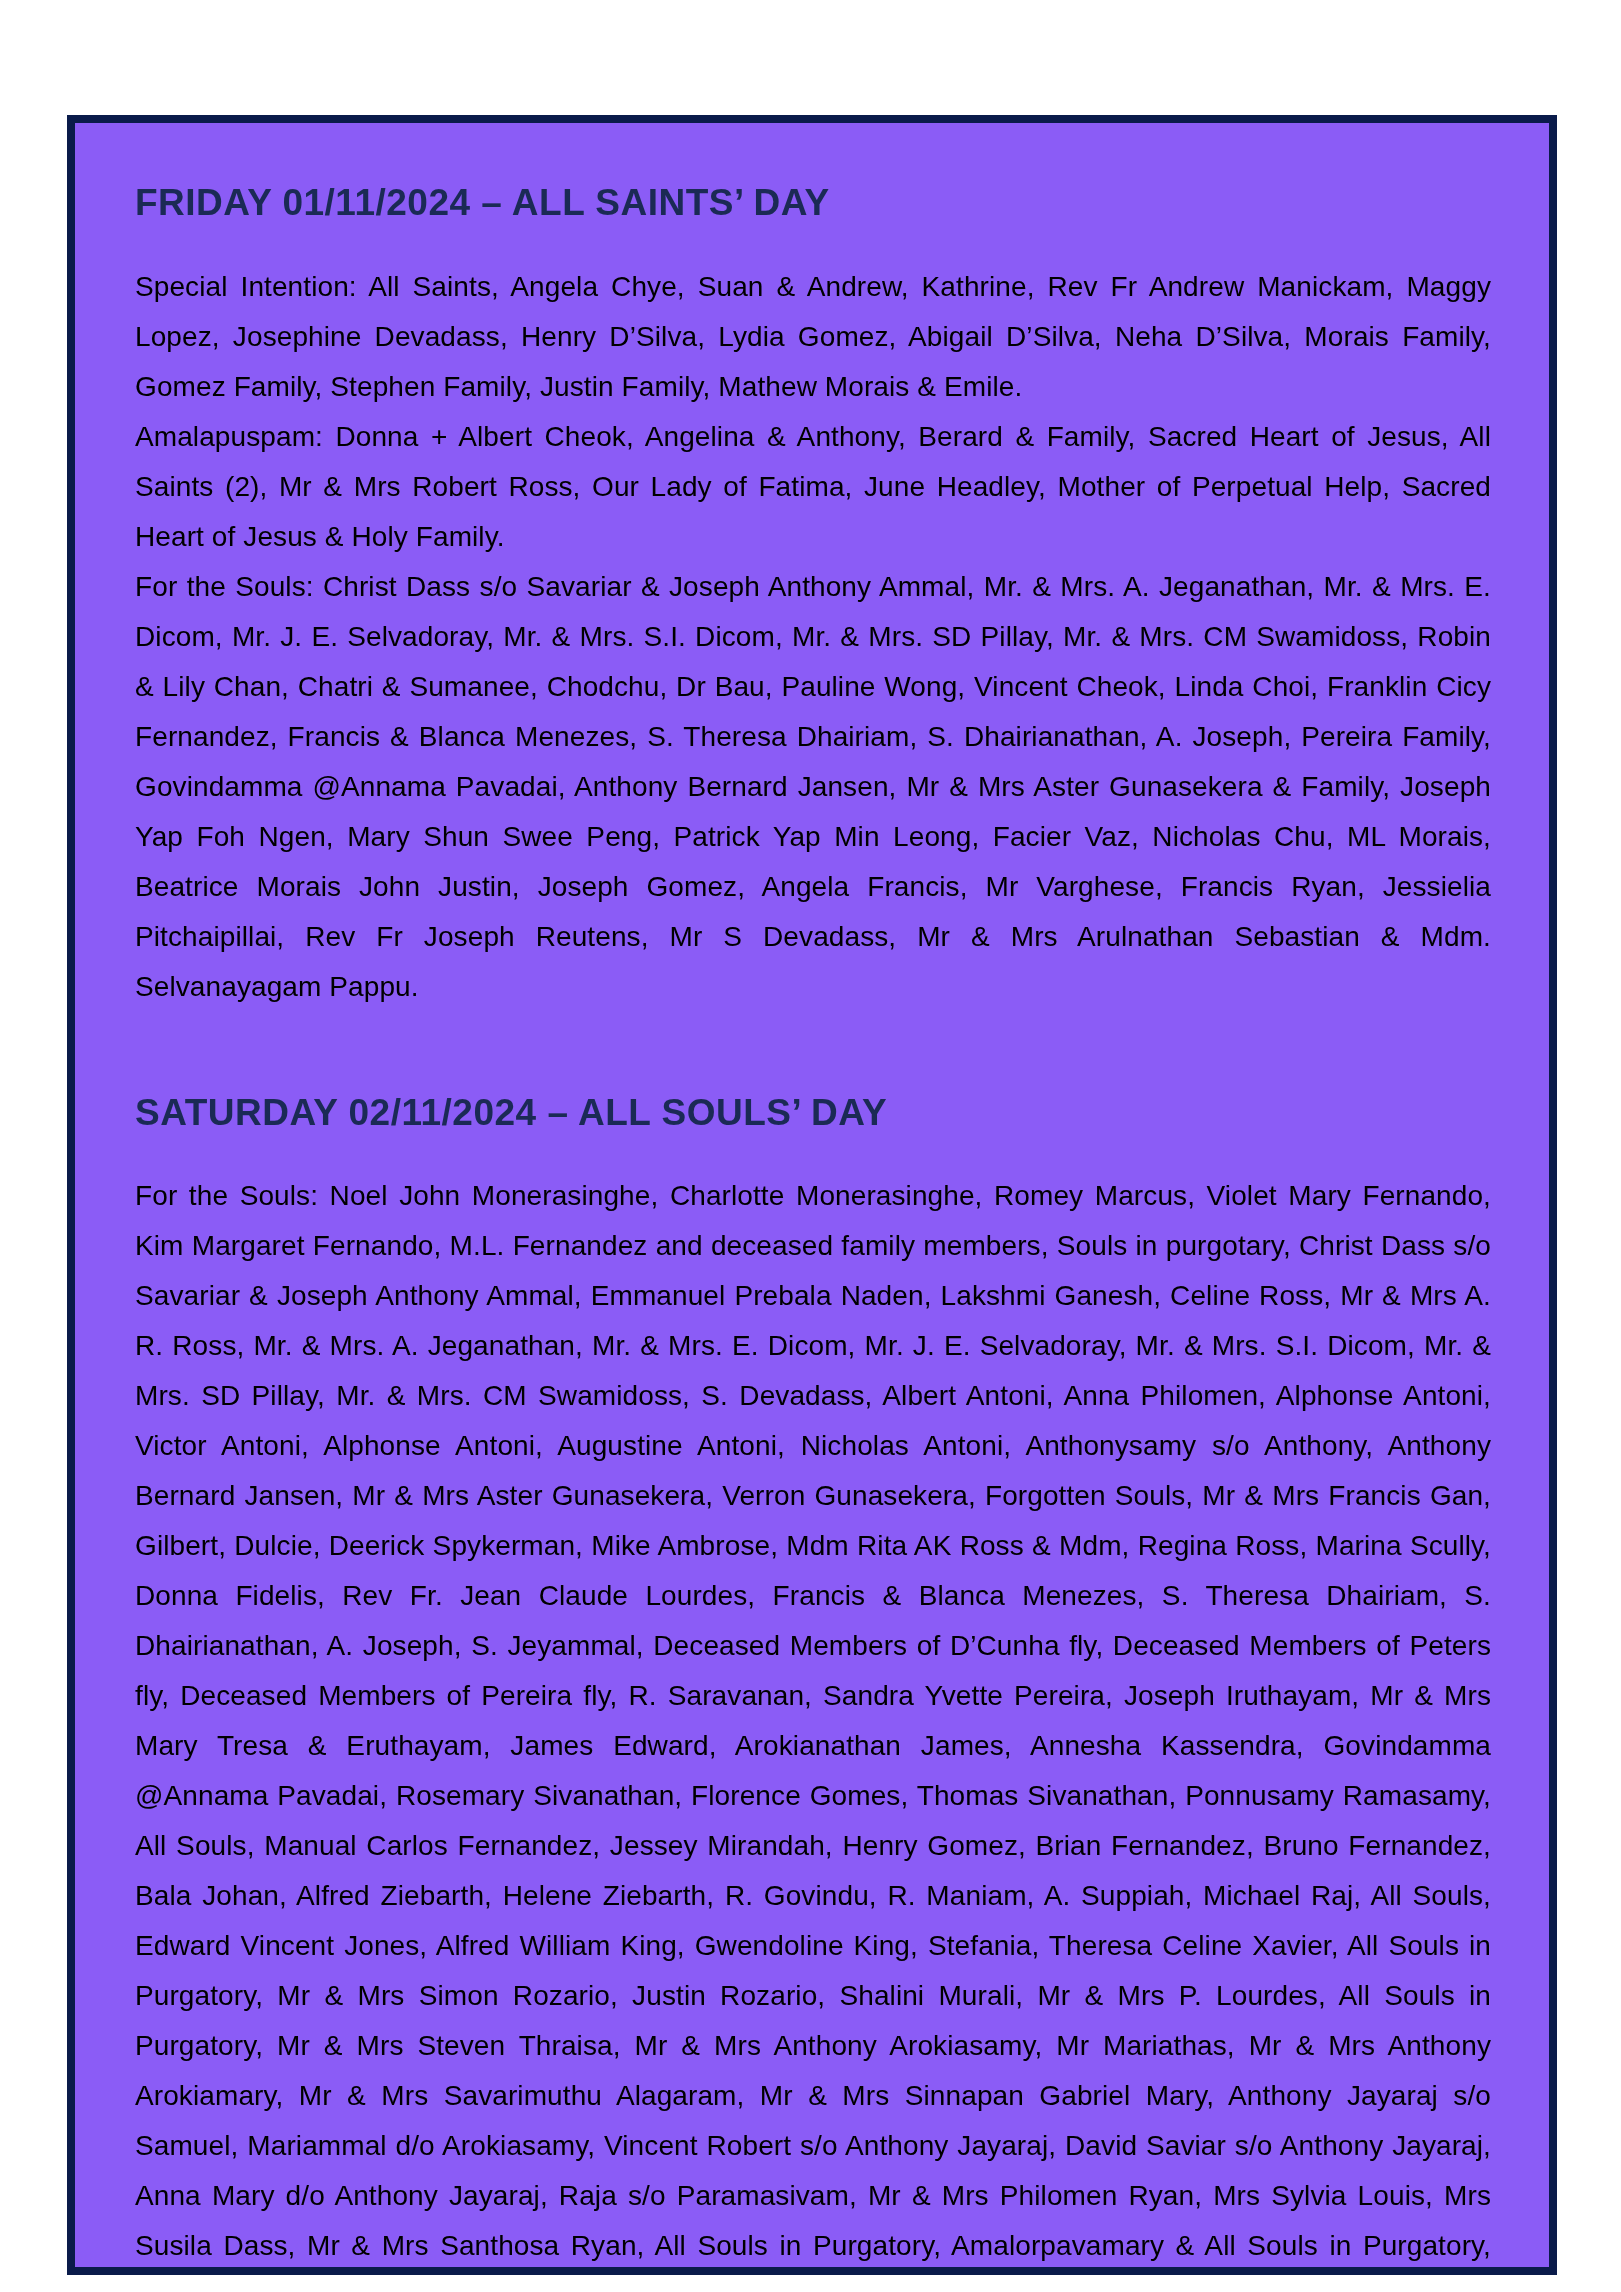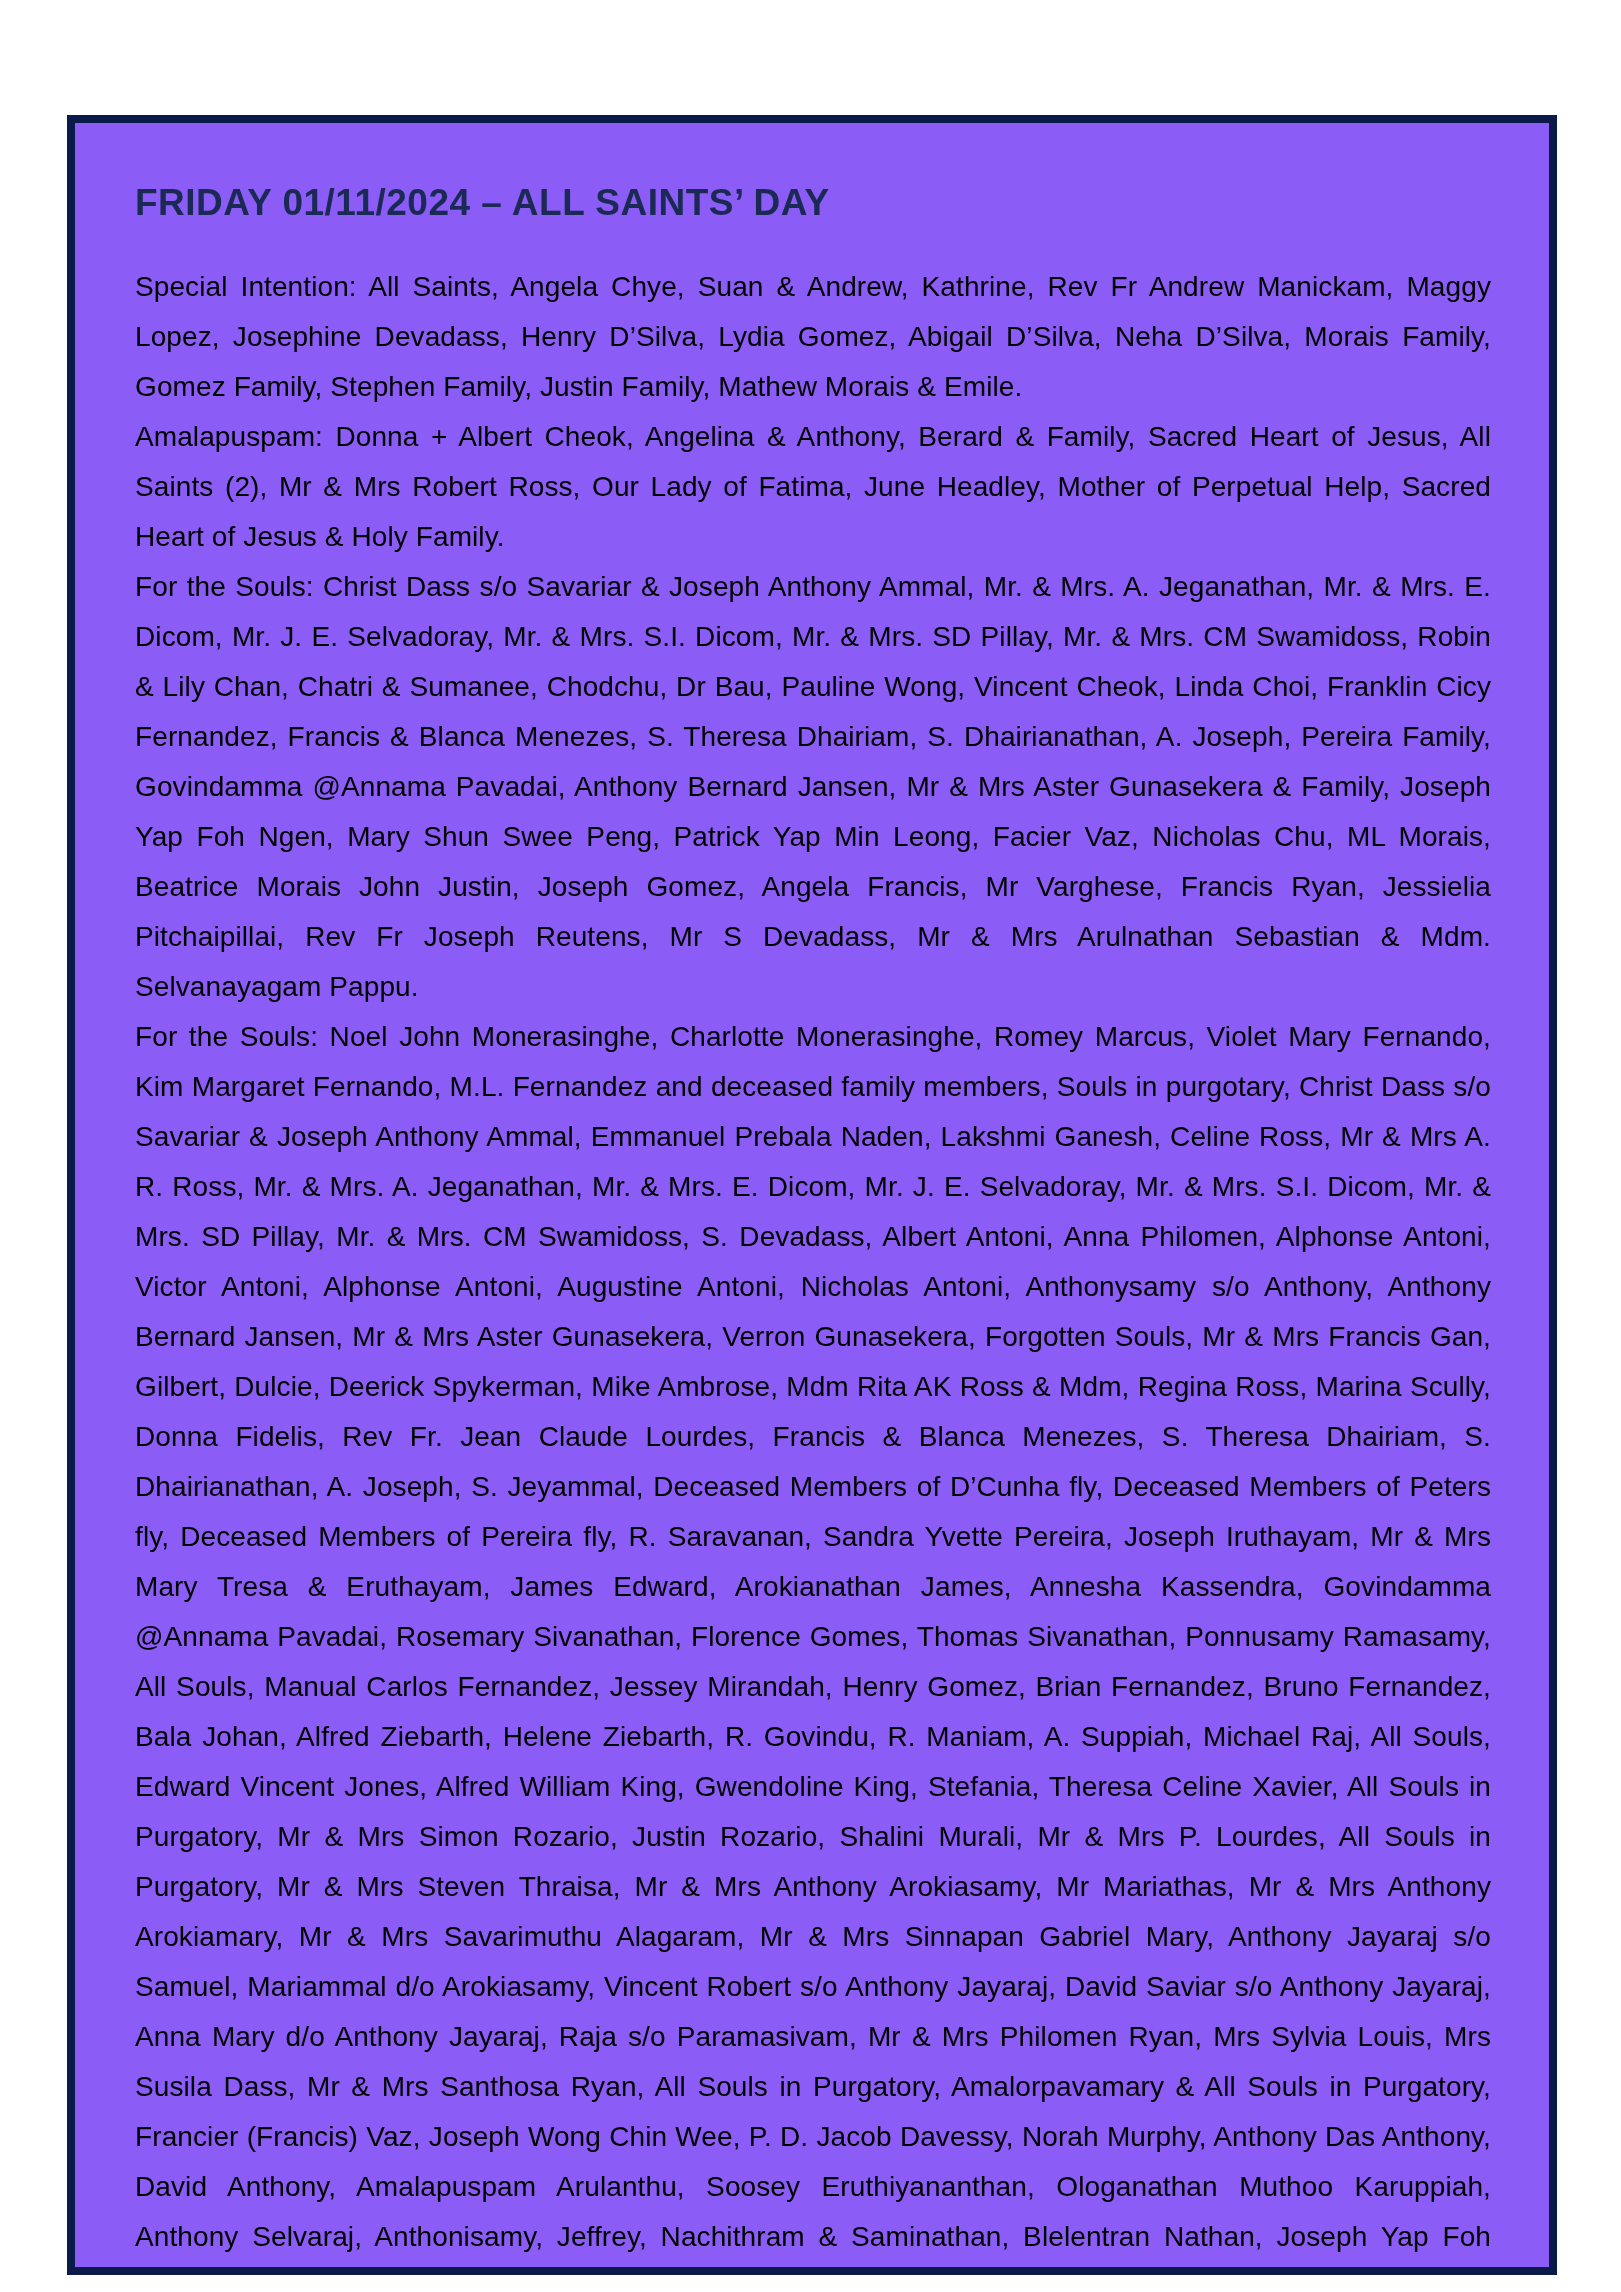--- a/index.html
+++ b/index.html
@@ -60,18 +60,19 @@
     <h1 class="day-heading">FRIDAY 01/11/2024 – ALL SAINTS’ DAY</h1>
 
     <p class="intention-paragraph"><span class="intention-label">Special Intention:</span> <span>All Saints, Angela Chye, Suan &amp; Andrew, Kathrine, Rev Fr Andrew Manickam, Maggy Lopez, Josephine Devadass, Henry D’Silva, Lydia Gomez, Abigail D’Silva, Neha D’Silva, Morais Family, Gomez Family, Stephen Family, Justin Family, Mathew Morais &amp; Emile.</span></p>
 
     <p class="intention-paragraph"><span class="intention-label">Amalapuspam:</span> <span>Donna + Albert Cheok, Angelina &amp; Anthony, Berard &amp; Family, Sacred Heart of Jesus, All Saints (2), Mr &amp; Mrs Robert Ross, Our Lady of Fatima, June Headley, Mother of Perpetual Help, Sacred Heart of Jesus &amp; Holy Family.</span></p>
 
     <p class="intention-paragraph"><span class="intention-label">For the Souls:</span> <span>Christ Dass s/o Savariar &amp; Joseph Anthony Ammal, Mr. &amp; Mrs. A. Jeganathan, Mr. &amp; Mrs. E. Dicom, Mr. J. E. Selvadoray, Mr. &amp; Mrs. S.I. Dicom, Mr. &amp; Mrs. SD Pillay, Mr. &amp; Mrs. CM Swamidoss, Robin &amp; Lily Chan, Chatri &amp; Sumanee, Chodchu, Dr Bau, Pauline Wong, Vincent Cheok, Linda Choi, Franklin Cicy Fernandez, Francis &amp; Blanca Menezes, S. Theresa Dhairiam, S. Dhairianathan, A. Joseph, Pereira Family, Govindamma @Annama Pavadai, Anthony Bernard Jansen, Mr &amp; Mrs Aster Gunasekera &amp; Family, Joseph Yap Foh Ngen, Mary Shun Swee Peng, Patrick Yap Min Leong, Facier Vaz, Nicholas Chu, ML Morais, Beatrice Morais John Justin, Joseph Gomez, Angela Francis, Mr Varghese, Francis Ryan, Jessielia Pitchaipillai, Rev Fr Joseph Reutens, Mr S Devadass, Mr &amp; Mrs Arulnathan Sebastian &amp; Mdm. Selvanayagam Pappu.</span></p>
   </section>
 
   <section class="section-saturday">
+    <h1 class="day-heading">SATURDAY 02/11/2024 – ALL SOULS’ DAY</h1>
 
     <p class="intention-paragraph"><span class="intention-label">For the Souls:</span> <span>Noel John Monerasinghe, Charlotte Monerasinghe, Romey Marcus, Violet Mary Fernando, Kim Margaret Fernando, M.L. Fernandez and deceased family members, Souls in purgotary, Christ Dass s/o Savariar &amp; Joseph Anthony Ammal, Emmanuel Prebala Naden, Lakshmi Ganesh, Celine Ross, Mr &amp; Mrs A. R. Ross, Mr. &amp; Mrs. A. Jeganathan, Mr. &amp; Mrs. E. Dicom, Mr. J. E. Selvadoray, Mr. &amp; Mrs. S.I. Dicom, Mr. &amp; Mrs. SD Pillay, Mr. &amp; Mrs. CM Swamidoss, S. Devadass, Albert Antoni, Anna Philomen, Alphonse Antoni, Victor Antoni, Alphonse Antoni, Augustine Antoni, Nicholas Antoni, Anthonysamy s/o Anthony, Anthony Bernard Jansen, Mr &amp; Mrs Aster Gunasekera, Verron Gunasekera, Forgotten Souls, Mr &amp; Mrs Francis Gan, Gilbert, Dulcie, Deerick Spykerman, Mike Ambrose, Mdm Rita AK Ross &amp; Mdm, Regina Ross, Marina Scully, Donna Fidelis, Rev Fr. Jean Claude Lourdes, Francis &amp; Blanca Menezes, S. Theresa Dhairiam, S. Dhairianathan, A. Joseph, S. Jeyammal, Deceased Members of D’Cunha fly, Deceased Members of Peters fly, Deceased Members of Pereira fly, R. Saravanan, Sandra Yvette Pereira, Joseph Iruthayam, Mr &amp; Mrs Mary Tresa &amp; Eruthayam, James Edward, Arokianathan James, Annesha Kassendra, Govindamma @Annama Pavadai, Rosemary Sivanathan, Florence Gomes, Thomas Sivanathan, Ponnusamy Ramasamy, All Souls, Manual Carlos Fernandez, Jessey Mirandah, Henry Gomez, Brian Fernandez, Bruno Fernandez, Bala Johan, Alfred Ziebarth, Helene Ziebarth, R. Govindu, R. Maniam, A. Suppiah, Michael Raj, All Souls, Edward Vincent Jones, Alfred William King, Gwendoline King, Stefania, Theresa Celine Xavier, All Souls in Purgatory, Mr &amp; Mrs Simon Rozario, Justin Rozario, Shalini Murali, Mr &amp; Mrs P. Lourdes, All Souls in Purgatory, Mr &amp; Mrs Steven Thraisa, Mr &amp; Mrs Anthony Arokiasamy, Mr Mariathas, Mr &amp; Mrs Anthony Arokiamary, Mr &amp; Mrs Savarimuthu Alagaram, Mr &amp; Mrs Sinnapan Gabriel Mary, Anthony Jayaraj s/o Samuel, Mariammal d/o Arokiasamy, Vincent Robert s/o Anthony Jayaraj, David Saviar s/o Anthony Jayaraj, Anna Mary d/o Anthony Jayaraj, Raja s/o Paramasivam, Mr &amp; Mrs Philomen Ryan, Mrs Sylvia Louis, Mrs Susila Dass, Mr &amp; Mrs Santhosa Ryan, All Souls in Purgatory, Amalorpavamary &amp; All Souls in Purgatory, Francier (Francis) Vaz, Joseph Wong Chin Wee, P. D. Jacob Davessy, Norah Murphy, Anthony Das Anthony, David Anthony, Amalapuspam Arulanthu, Soosey Eruthiyananthan, Ologanathan Muthoo Karuppiah, Anthony Selvaraj, Anthonisamy, Jeffrey, Nachithram &amp; Saminathan, Blelentran Nathan, Joseph Yap Foh Ngen, Mary Shun Swee Peng,</span></p>
   </section>
 
 </div>
 
 
 </body></html>

